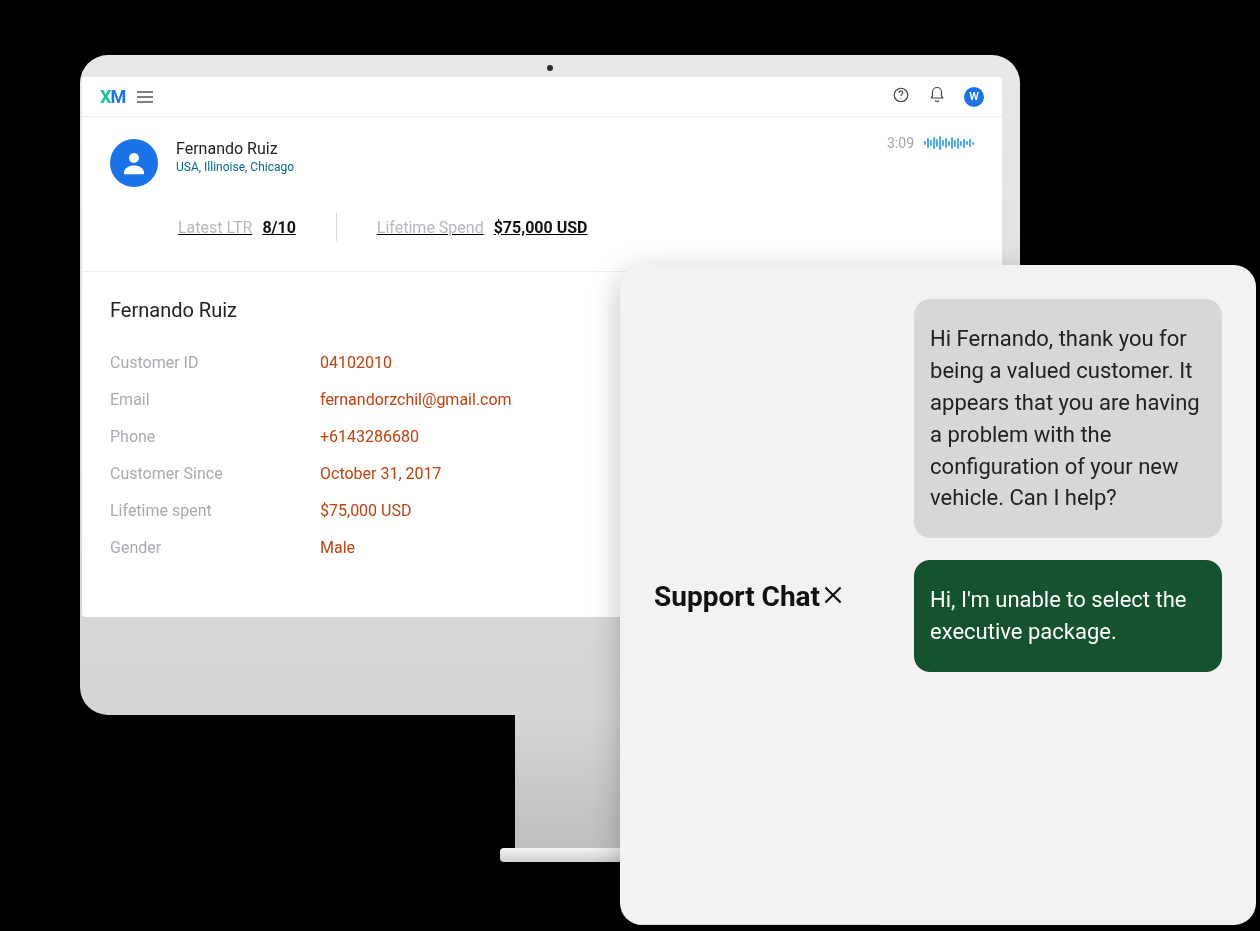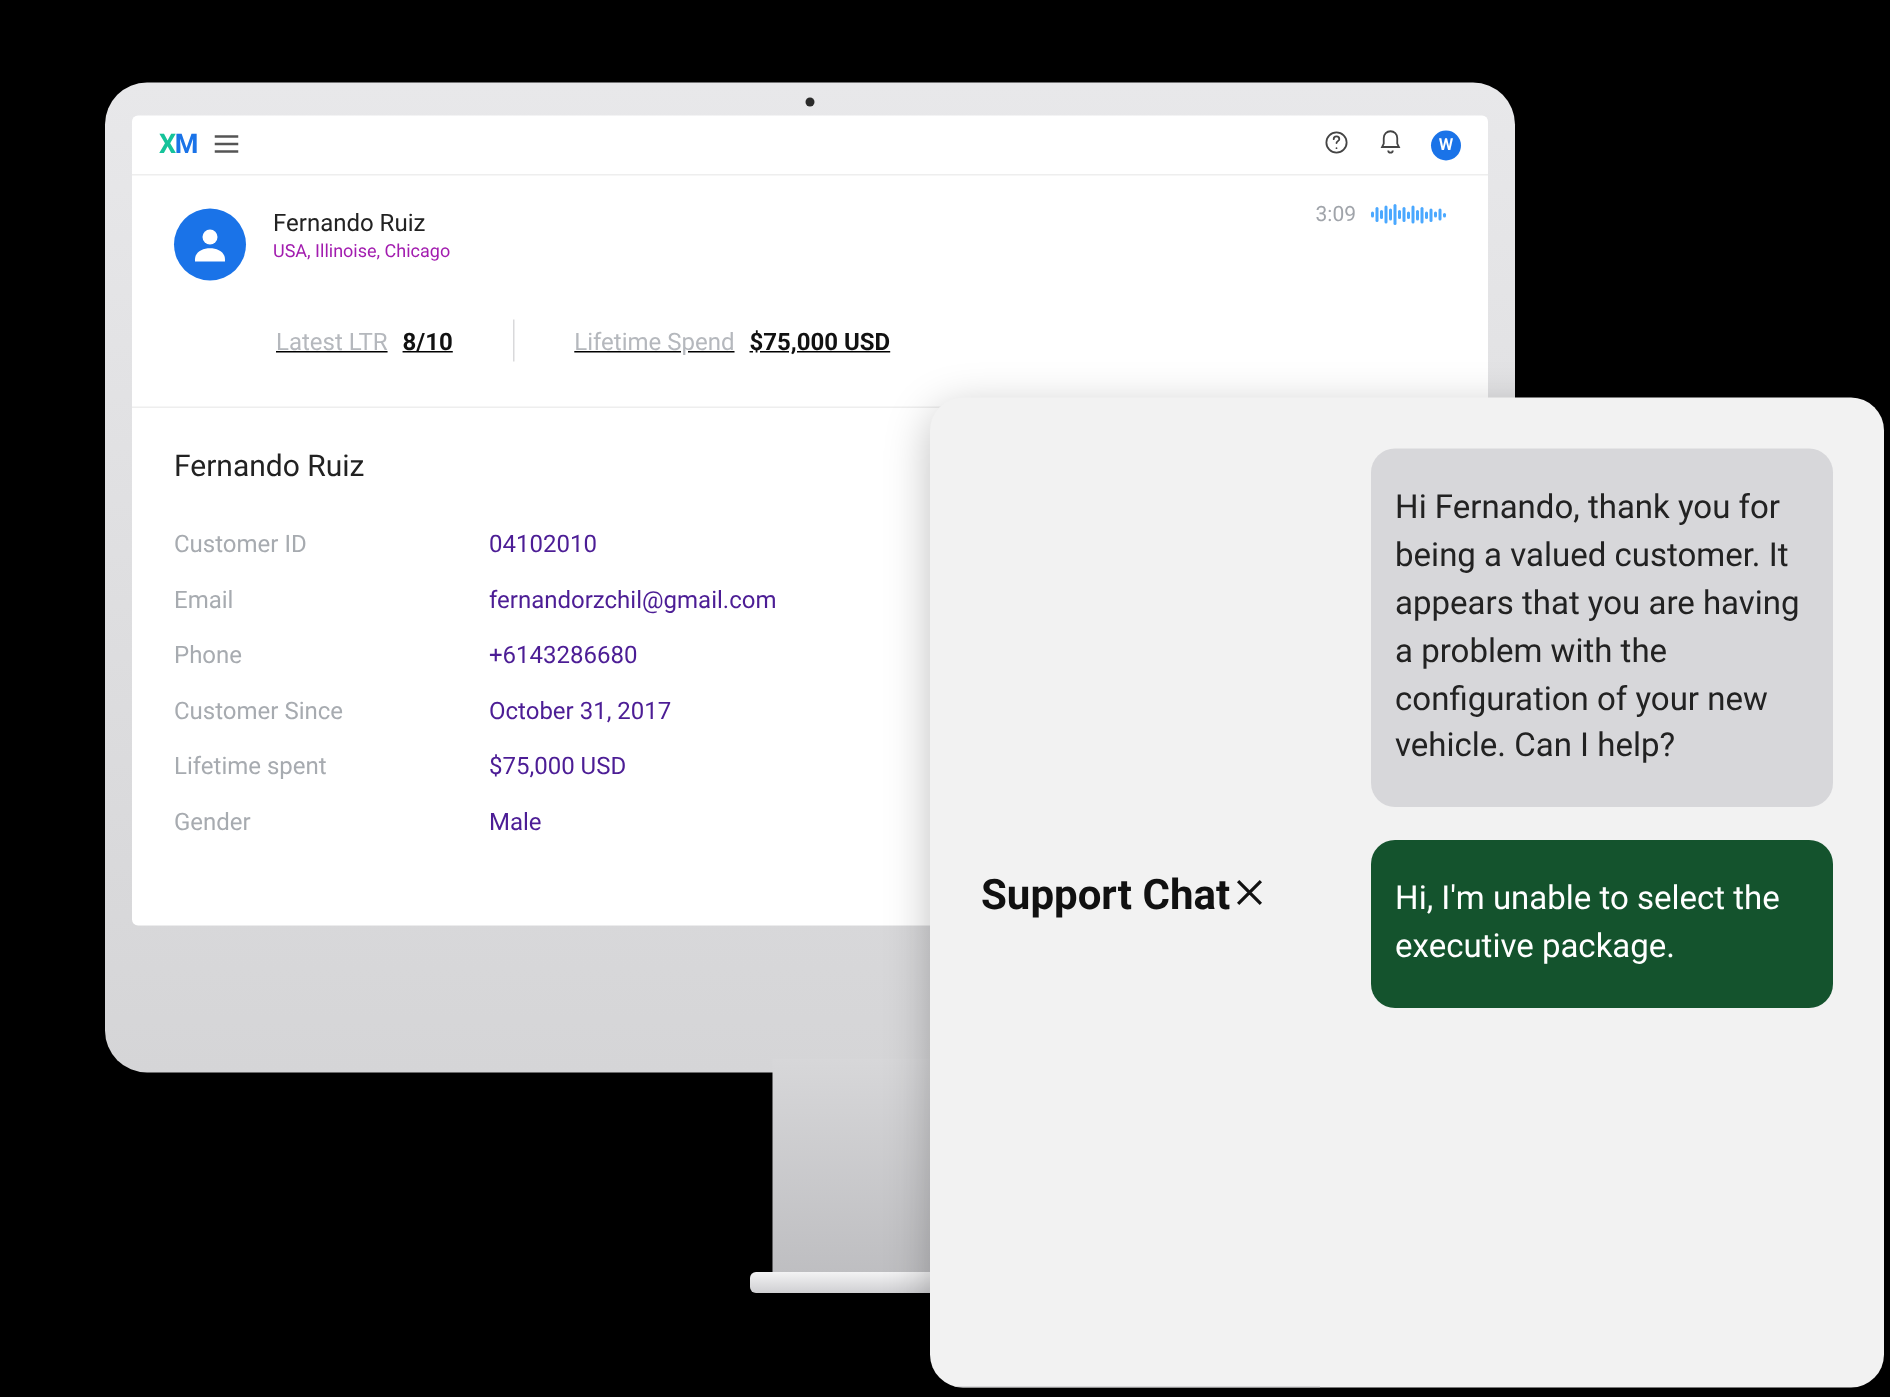--- a/index.html
+++ b/index.html
@@ -8,28 +8,28 @@
     background: #000;
     width: 1260px;
     height: 931px;
     position: relative;
     overflow: hidden;
   }
 
   
   .monitor {
     position: absolute;
-    left: 70px;
+    left: 80px;
     top: 55px;
     width: 940px;
     height: 660px;
     background: linear-gradient(#e8e8ea,#d5d5d7);
     border-radius: 28px;
     box-shadow: 0 6px 18px rgba(0,0,0,.25);
-    padding: 22px 18px 18px 18px;
+    padding: 22px 18px 18px 2px;
   }
   .camera {
     position:absolute;
     top:10px; left:50%; transform:translateX(-50%);
     width:6px; height:6px; border-radius:50%;
     background:#2a2a2a;
   }
   .screen {
     position:relative;
     width:100%; height:540px;
@@ -80,21 +80,21 @@
     padding:22px 28px 0 28px;
     position:relative;
   }
   .cust-avatar {
     width:48px; height:48px; border-radius:50%;
     background:#1a73e8; display:flex; align-items:center; justify-content:center;
   }
   .cust-avatar svg { fill:#fff; }
   .cust-id { margin-left:18px; }
   .cust-name { font-size:16px; color:#222; }
-  .cust-loc { font-size:12px; color:#a21caf; margin-top:2px; }
+  .cust-loc { font-size:12px; color:#0369a1; margin-top:2px; }
   .call-meta {
     position:absolute; right:28px; top:18px;
     display:flex; align-items:center;
   }
   .call-time { color:#a0a4aa; font-size:14px; margin-right:10px; }
   .waveform { display:flex; align-items:center; gap:1px; height:16px; }
   .waveform span { display:block; width:2px; background:#4aa8ff; border-radius:1px; }
 
   
   .stats-row {
@@ -116,21 +116,21 @@
     border-top:1px solid #eee;
     padding:26px 28px 10px 28px;
   }
   .details-title { font-size:20px; color:#222; margin-bottom:22px; }
   .detail-row {
     display:flex;
     padding:9px 0;
     font-size:16px;
   }
   .detail-label { width:210px; color:#a7abb0; }
-  .detail-value { color:#4c1d95; }
+  .detail-value { color:#c2410c; }
 
   
   .chat-popup {
     position:absolute;
     left:620px; top:265px;
     width:636px; height:660px;
     background:#f2f2f2;
     border-radius:22px;
     box-shadow:0 8px 30px rgba(0,0,0,.25);
     display:flex; flex-direction:row;

